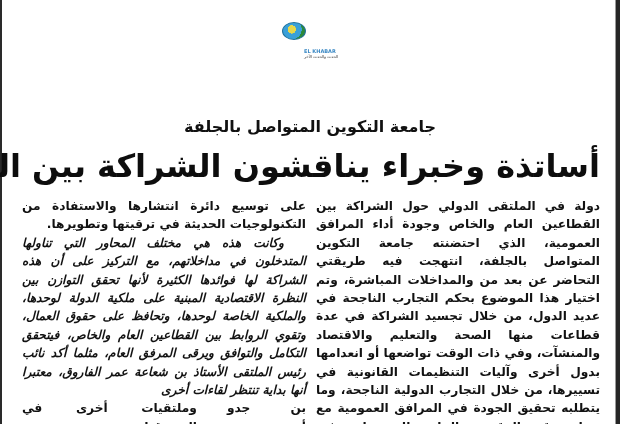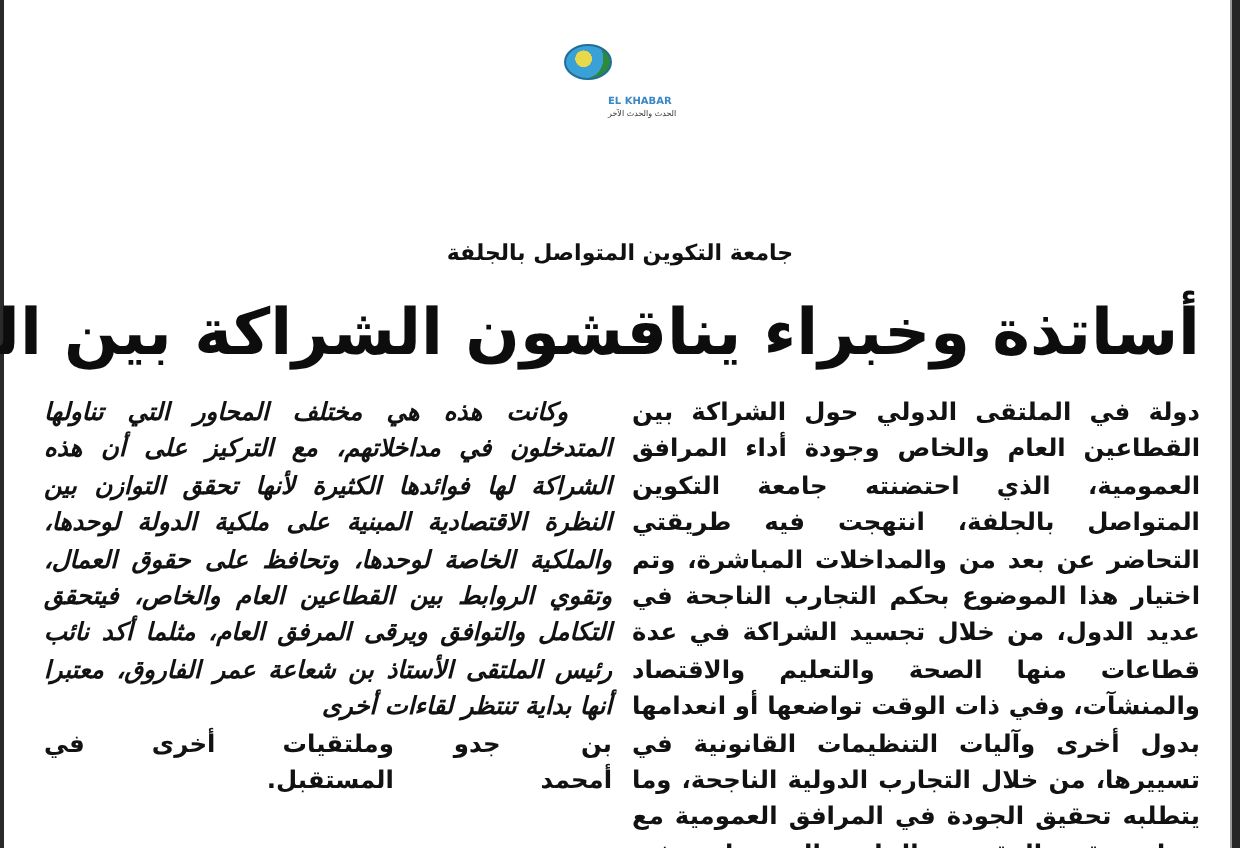--- a/index.html
+++ b/index.html
@@ -44,21 +44,21 @@
   .logo .tag {
     position: absolute; left: 36px; top: 40px;
     font-size: 4px; color: #333;
     font-family: "DejaVu Sans", sans-serif;
   }
   
   .kicker {
     position: absolute; left: 0; right: 0; top: 116px;
     text-align: center; direction: rtl;
     font-family: "DejaVu Sans", sans-serif; font-weight: bold;
-    font-size: 11px; line-height: 22px; color: #111;
+    font-size: 16px; line-height: 22px; color: #111;
   }
   .headline {
     position: absolute; left: 18px; right: 20px; top: 143px;
     text-align: center; direction: rtl;
     font-family: "DejaVu Sans", sans-serif; font-weight: bold;
     font-size: 32px; line-height: 46px; color: #0d0d0d;
     letter-spacing: -0.5px;
     white-space: nowrap;
   }
   
@@ -88,18 +88,19 @@
 </div>
 
 <div class="kicker">جامعة التكوين المتواصل بالجلفة</div>
 <div class="headline">أساتذة وخبراء يناقشون الشراكة بين القطاع العام والخاص</div>
 
 <div class="col col-right">
   <p>دولة في الملتقى الدولي حول الشراكة بين القطاعين العام والخاص وجودة أداء المرافق العمومية، الذي احتضنته جامعة التكوين المتواصل بالجلفة، انتهجت فيه طريقتي التحاضر عن بعد من والمداخلات المباشرة، وتم اختيار هذا الموضوع بحكم التجارب الناجحة في عديد الدول، من خلال تجسيد الشراكة في عدة قطاعات منها الصحة والتعليم والاقتصاد والمنشآت، وفي ذات الوقت تواضعها أو انعدامها بدول أخرى وآليات التنظيمات القانونية في تسييرها، من خلال التجارب الدولية الناجحة، وما يتطلبه تحقيق الجودة في المرافق العمومية مع سبل ترقية الرقمنة والجانب السيبيراني في إنجاح هذه الشراكة، مع العمل</p>
 </div>
 
 <div class="col col-left">
+  <p>على توسيع دائرة انتشارها والاستفادة من التكنولوجيات الحديثة في ترقيتها وتطويرها.</p>
   <p class="indent">وكانت هذه هي مختلف المحاور التي تناولها المتدخلون في مداخلاتهم، مع التركيز على أن هذه الشراكة لها فوائدها الكثيرة لأنها تحقق التوازن بين النظرة الاقتصادية المبنية على ملكية الدولة لوحدها، والملكية الخاصة لوحدها، وتحافظ على حقوق العمال، وتقوي الروابط بين القطاعين العام والخاص، فيتحقق التكامل والتوافق ويرقى المرفق العام، مثلما أكد نائب رئيس الملتقى الأستاذ بن شعاعة عمر الفاروق، معتبرا أنها بداية تنتظر لقاءات أخرى</p>
   <div class="byline-row">
     <span>وملتقيات أخرى في المستقبل.</span>
     <span class="byline-name">بن جدو أمحمد</span>
   </div>
 </div>
 
 </body></html>

